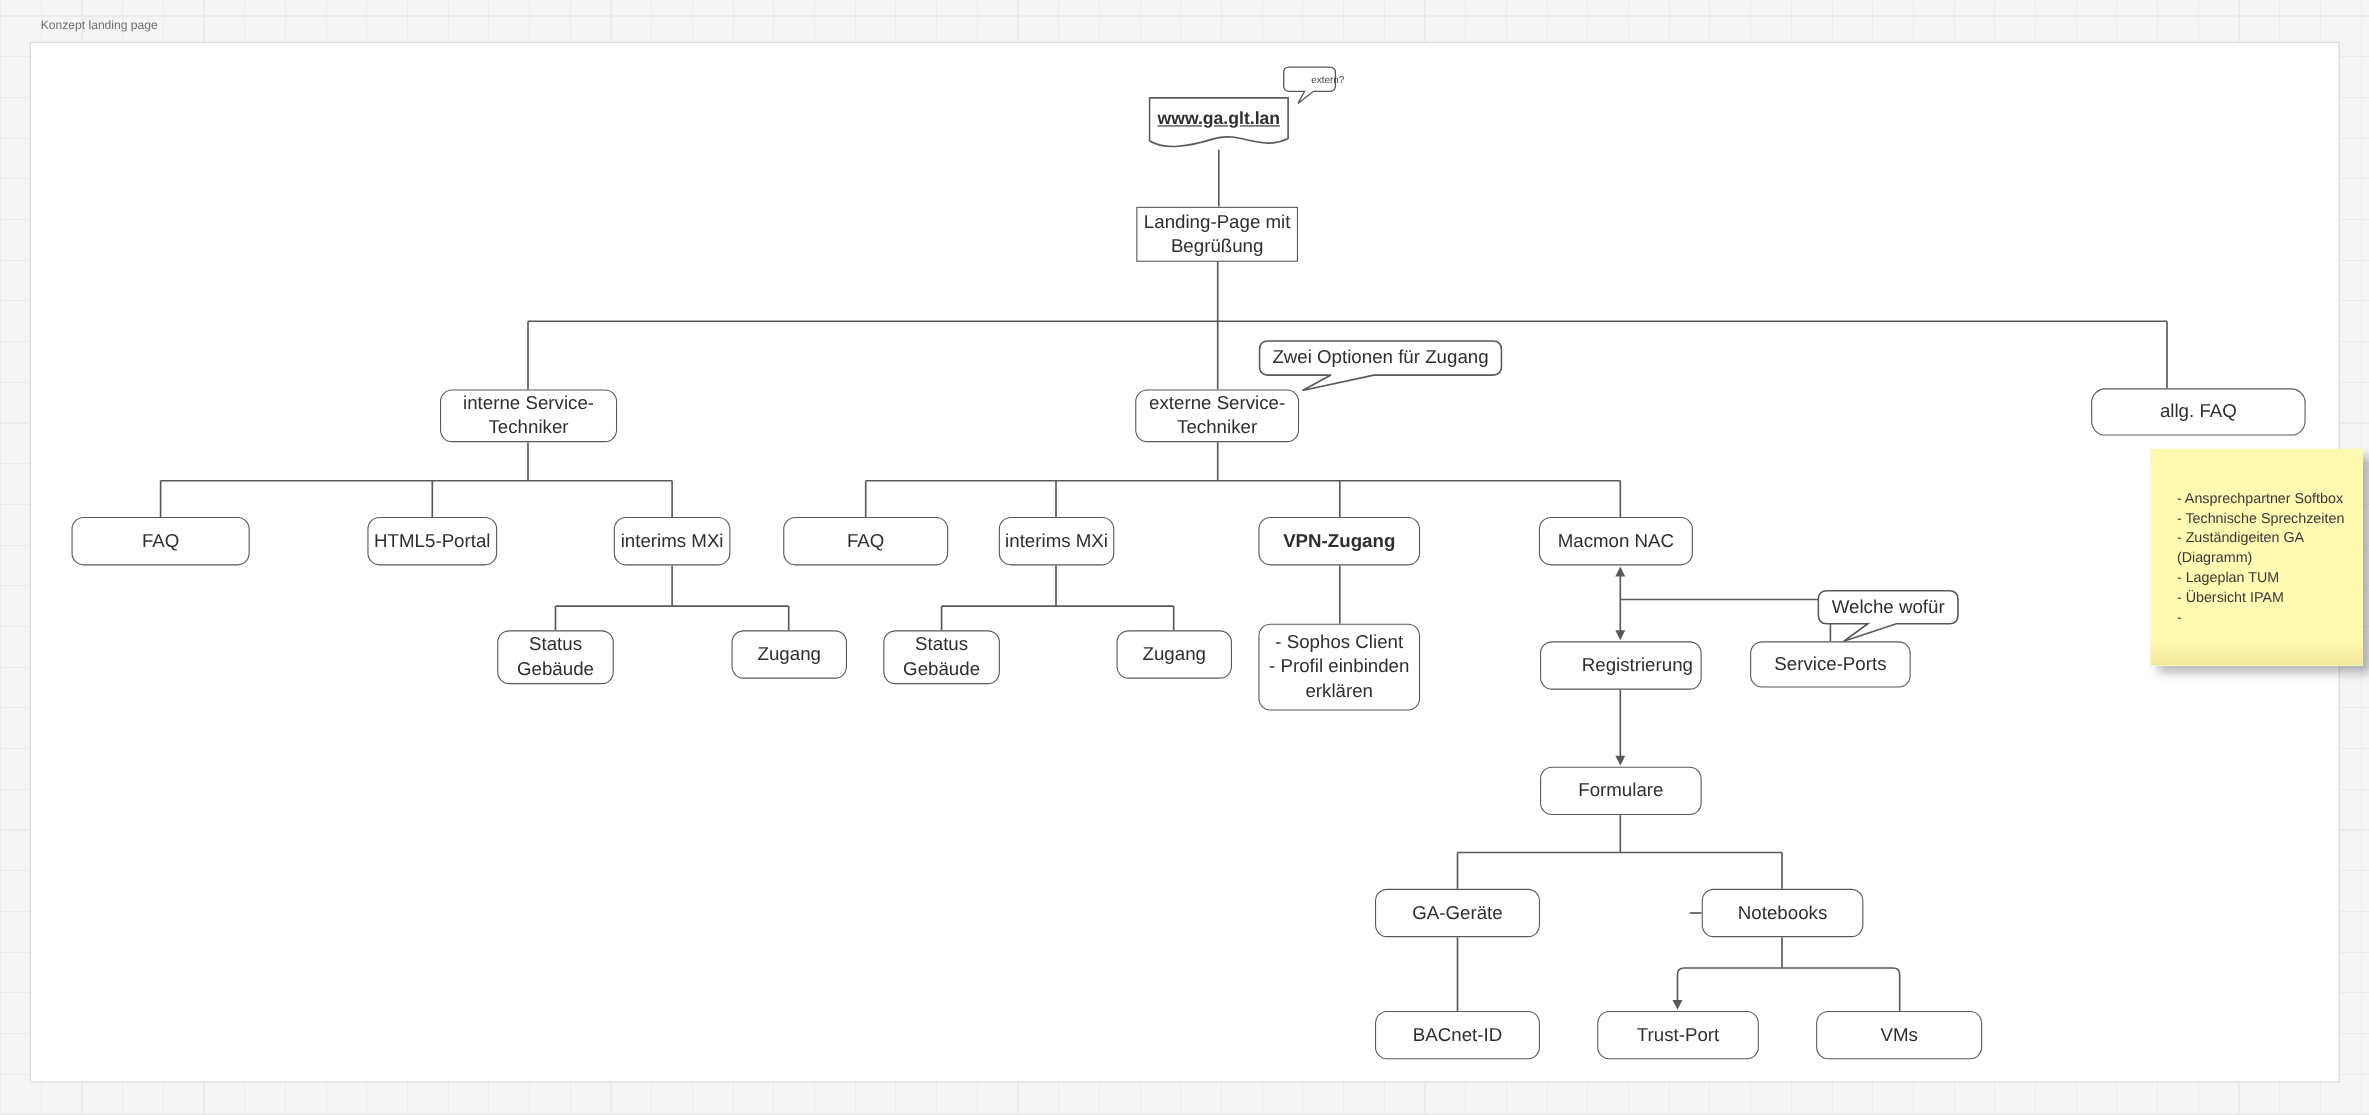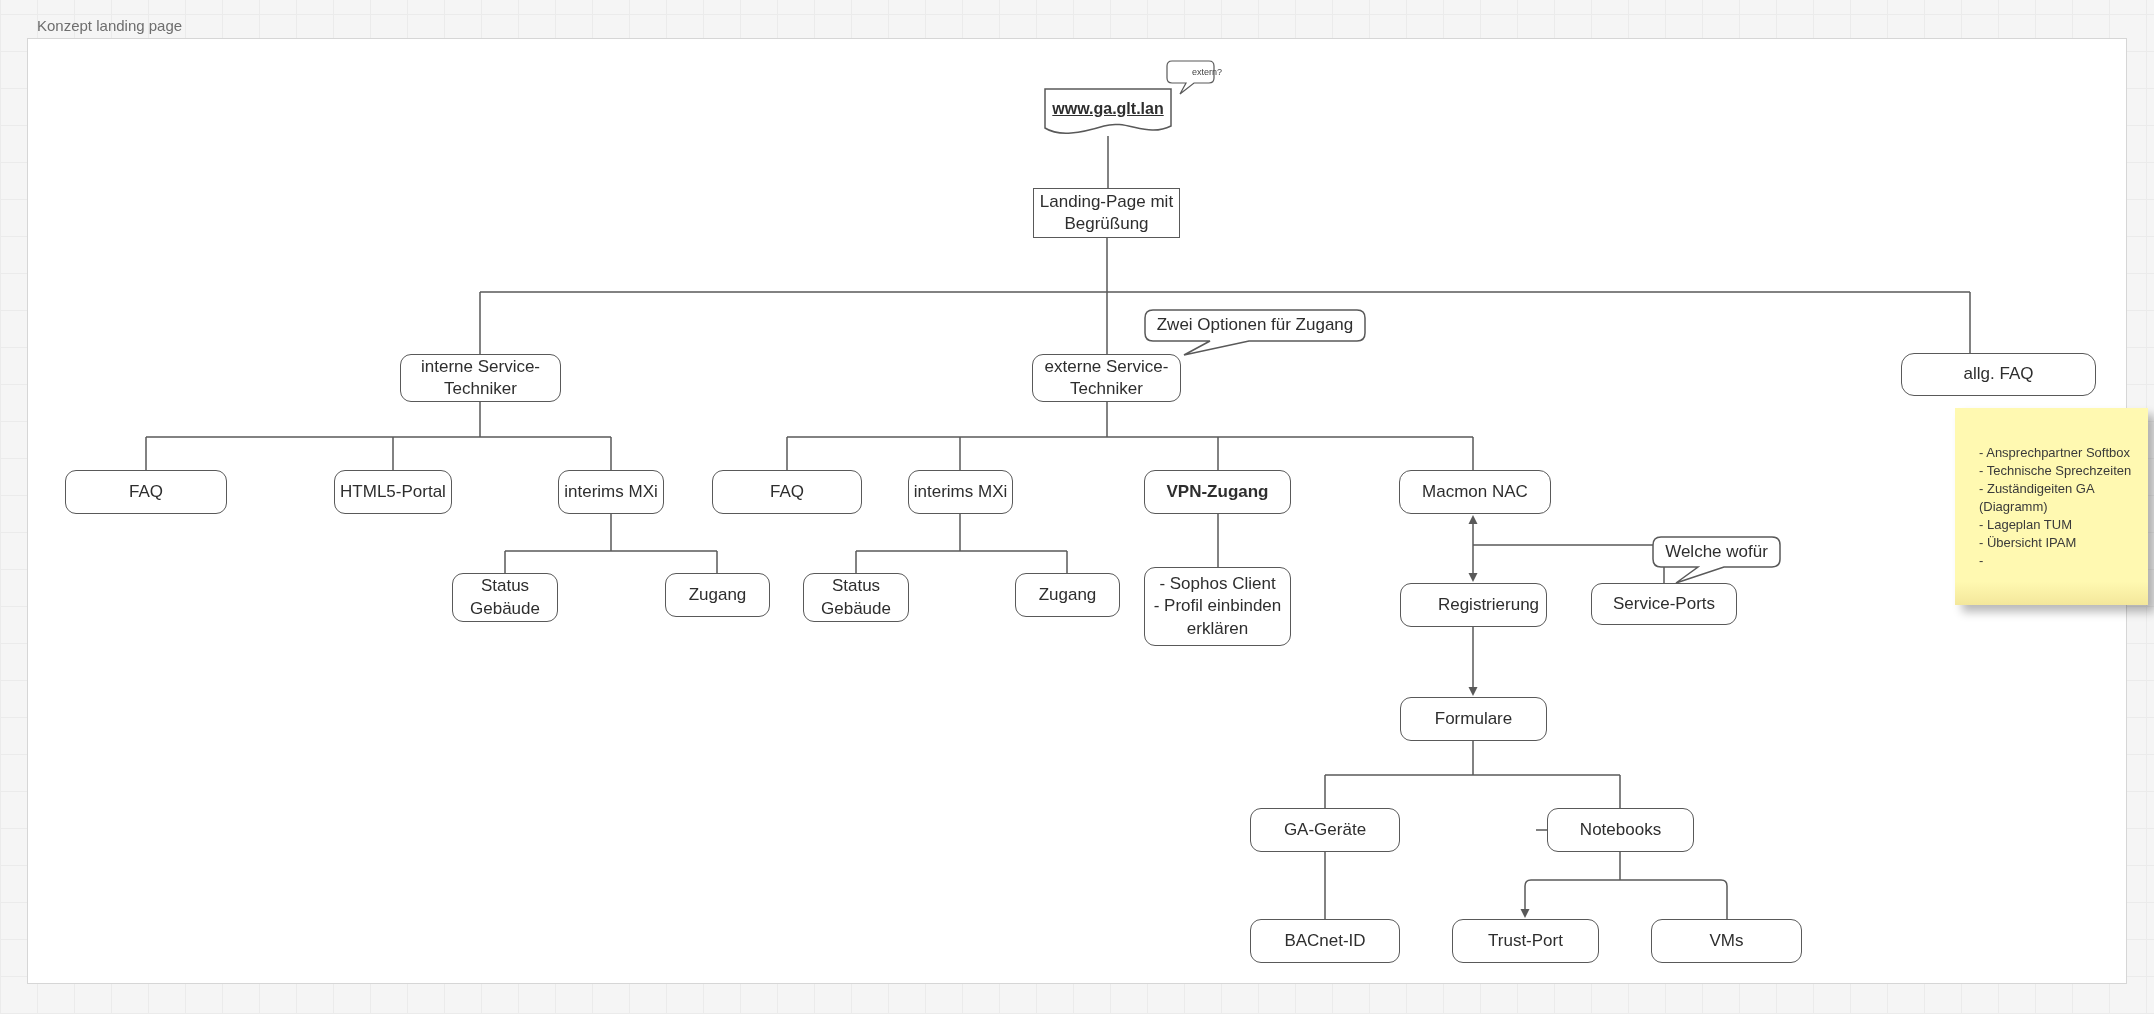--- a/index.html
+++ b/index.html
@@ -7,21 +7,21 @@
   body {
     font-family:"Liberation Sans", sans-serif;
     background-color:#f5f5f5;
     background-image:
       repeating-linear-gradient(0deg,#ebebeb 0 1px,transparent 1px 37px),
       repeating-linear-gradient(90deg,#ebebeb 0 1px,transparent 1px 37px);
     position:relative;
   }
   .page-title{
     position:absolute; left:37px; top:17px;
-    font-size:15px; color:#6e6e6e;
+    font-size:11px; color:#6e6e6e;
   }
   .canvas{
     position:absolute; left:27px; top:38px; width:2100px; height:946px;
     background:#ffffff; border:1px solid #d6d6d6;
   }
   .wire-layer{ position:absolute; left:0; top:0; width:2154px; height:1014px; pointer-events:none; }
   .node{
     position:absolute; background:#fff; border:1.5px solid #595959;
     display:flex; align-items:center; justify-content:center;
     text-align:center; font-size:17px; color:#2e2e2e; line-height:1.3;
@@ -135,21 +135,21 @@
 <div class="node sharp" style="left:1033px;top:188px;width:147px;height:50px;">Landing-Page mit Begrüßung</div>
 <div class="node round" style="left:400px;top:354px;width:161px;height:48px;">interne Service-Techniker</div>
 <div class="node round" style="left:1032px;top:354px;width:149px;height:48px;">externe Service-Techniker</div>
 <div class="node round-lg" style="left:1873px;top:353px;width:195px;height:43px;">allg. FAQ</div>
 <div class="node round" style="left:65px;top:470px;width:162px;height:44px;">FAQ</div>
 <div class="node round" style="left:334px;top:470px;width:118px;height:44px;">HTML5-Portal</div>
 <div class="node round" style="left:558px;top:470px;width:106px;height:44px;">interims MXi</div>
 <div class="node round" style="left:712px;top:470px;width:150px;height:44px;">FAQ</div>
 <div class="node round" style="left:908px;top:470px;width:105px;height:44px;">interims MXi</div>
 <div class="node round" style="left:1144px;top:470px;width:147px;height:44px;font-weight:bold;">VPN-Zugang</div>
-<div class="node round" style="left:1399px;top:470px;width:152px;height:44px;border-radius:12px;">Macmon NAC</div>
+<div class="node round" style="left:1399px;top:470px;width:140px;height:44px;">Macmon NAC</div>
 <div class="node round" style="left:452px;top:573px;width:106px;height:49px;">Status
 Gebäude</div>
 <div class="node round" style="left:665px;top:573px;width:105px;height:44px;">Zugang</div>
 <div class="node round" style="left:803px;top:573px;width:106px;height:49px;">Status
 Gebäude</div>
 <div class="node round" style="left:1015px;top:573px;width:105px;height:44px;">Zugang</div>
 <div class="node round" style="left:1144px;top:567px;width:147px;height:79px;">- Sophos Client
 - Profil einbinden erklären</div>
 <div class="node round" style="left:1400px;top:583px;width:147px;height:44px;padding-left:34px;">Registrierung</div>
 <div class="node round" style="left:1591px;top:583px;width:146px;height:42px;">Service-Ports</div>

